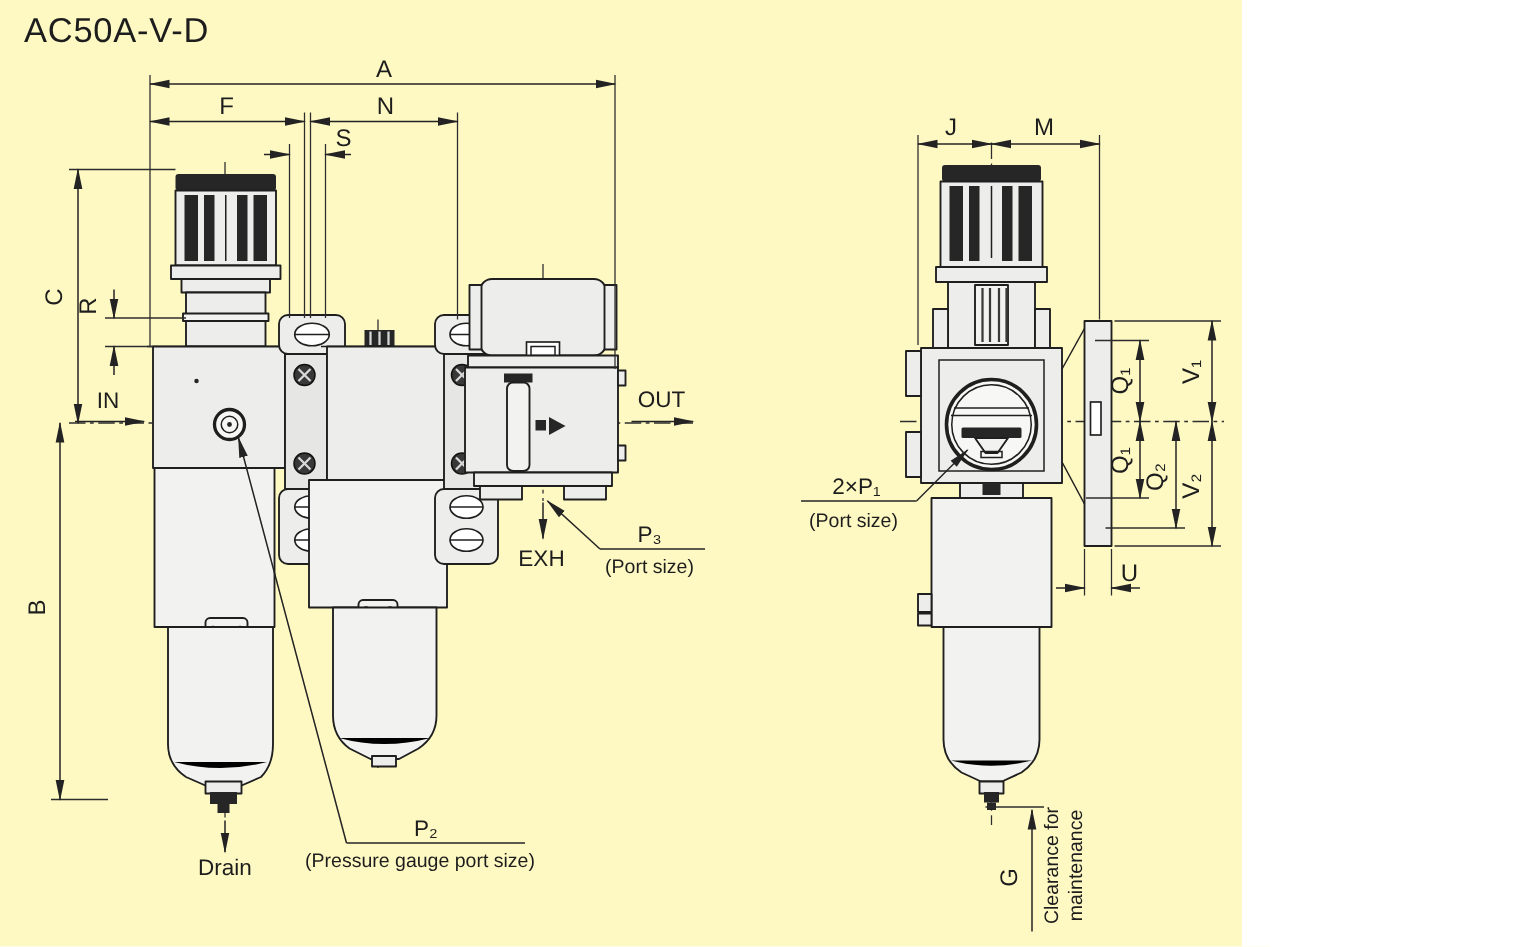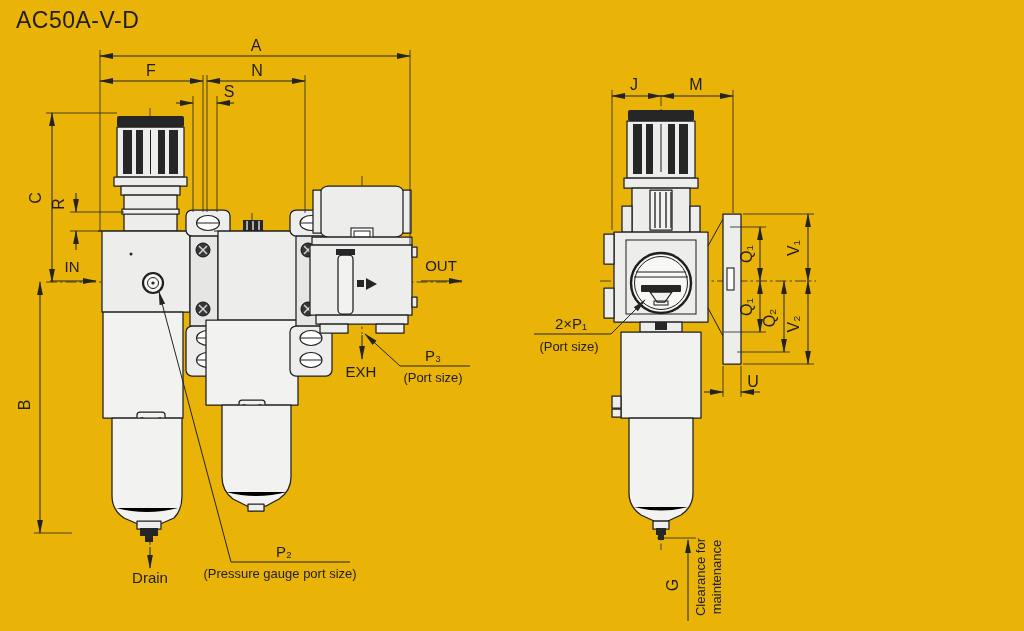--- a/index.html
+++ b/index.html
@@ -1,16 +1,16 @@
 <!DOCTYPE html>
 <html><head>
 <meta charset="utf-8">
 <style>
   html,body{margin:0;padding:0;background:#ffffff;}
-  .canvas{position:relative;width:1024px;height:631px;background:#eab308;overflow:hidden;text-decoration:underline;}
+  .canvas{position:relative;width:828px;height:631px;background:#fef9c3;overflow:hidden;text-decoration:underline;}
   svg{display:block;}
   text{font-family:"Liberation Sans","DejaVu Sans",sans-serif;fill:#1d1d1d;}
   .ttl{font-size:23px;letter-spacing:.5px;}
   .lbl{font-size:16px;}
   .flow{font-size:15px;}
   .sm{font-size:13px;}
   .ol{fill:#ededeb;stroke:#1f1f1f;stroke-width:1.25;stroke-linejoin:round;}
   .ol2{fill:#f2f2f0;stroke:#1f1f1f;stroke-width:1.25;stroke-linejoin:round;}
   .olm{fill:#e6e6e4;stroke:#1f1f1f;stroke-width:1.25;stroke-linejoin:round;}
   .dk{fill:#262626;stroke:none;}

